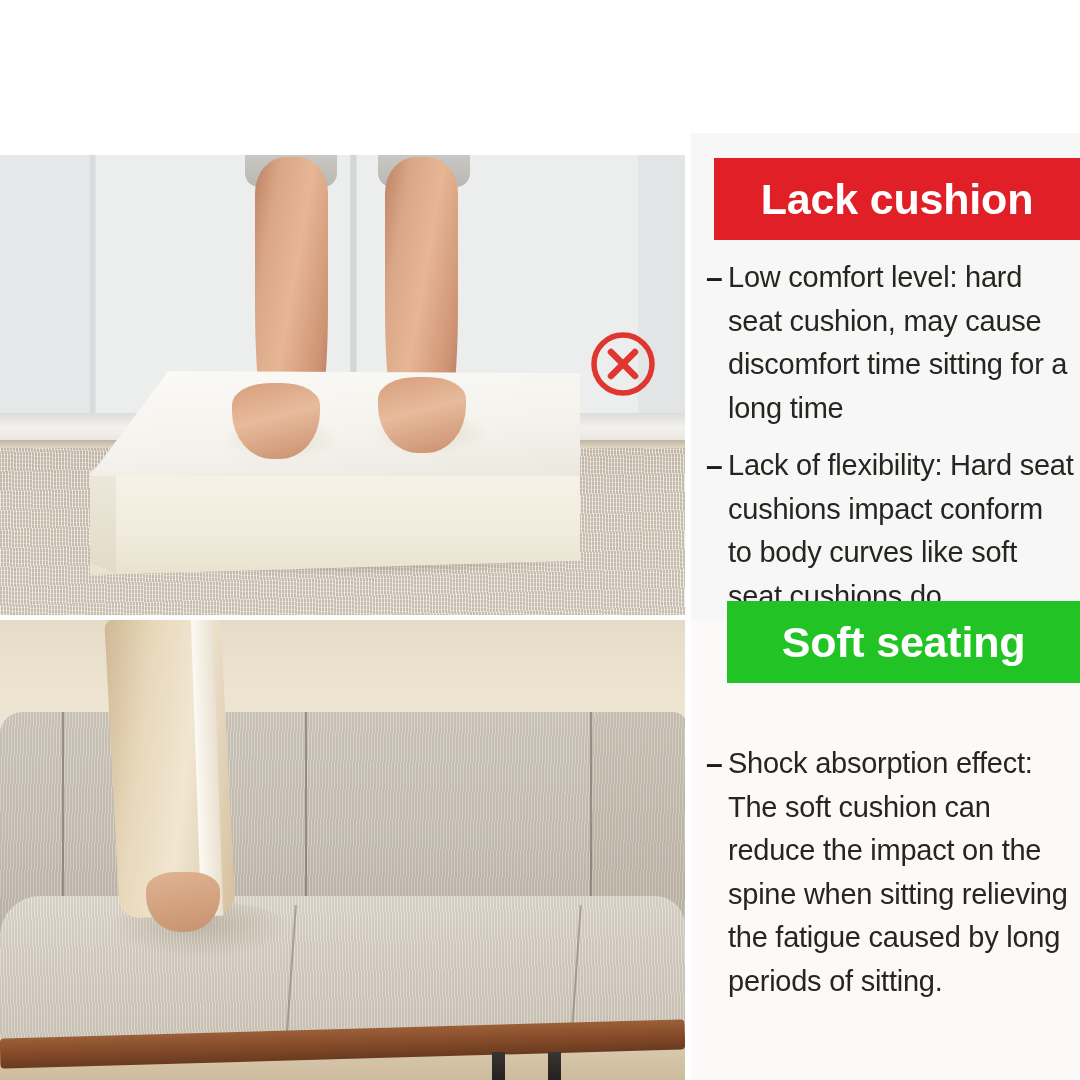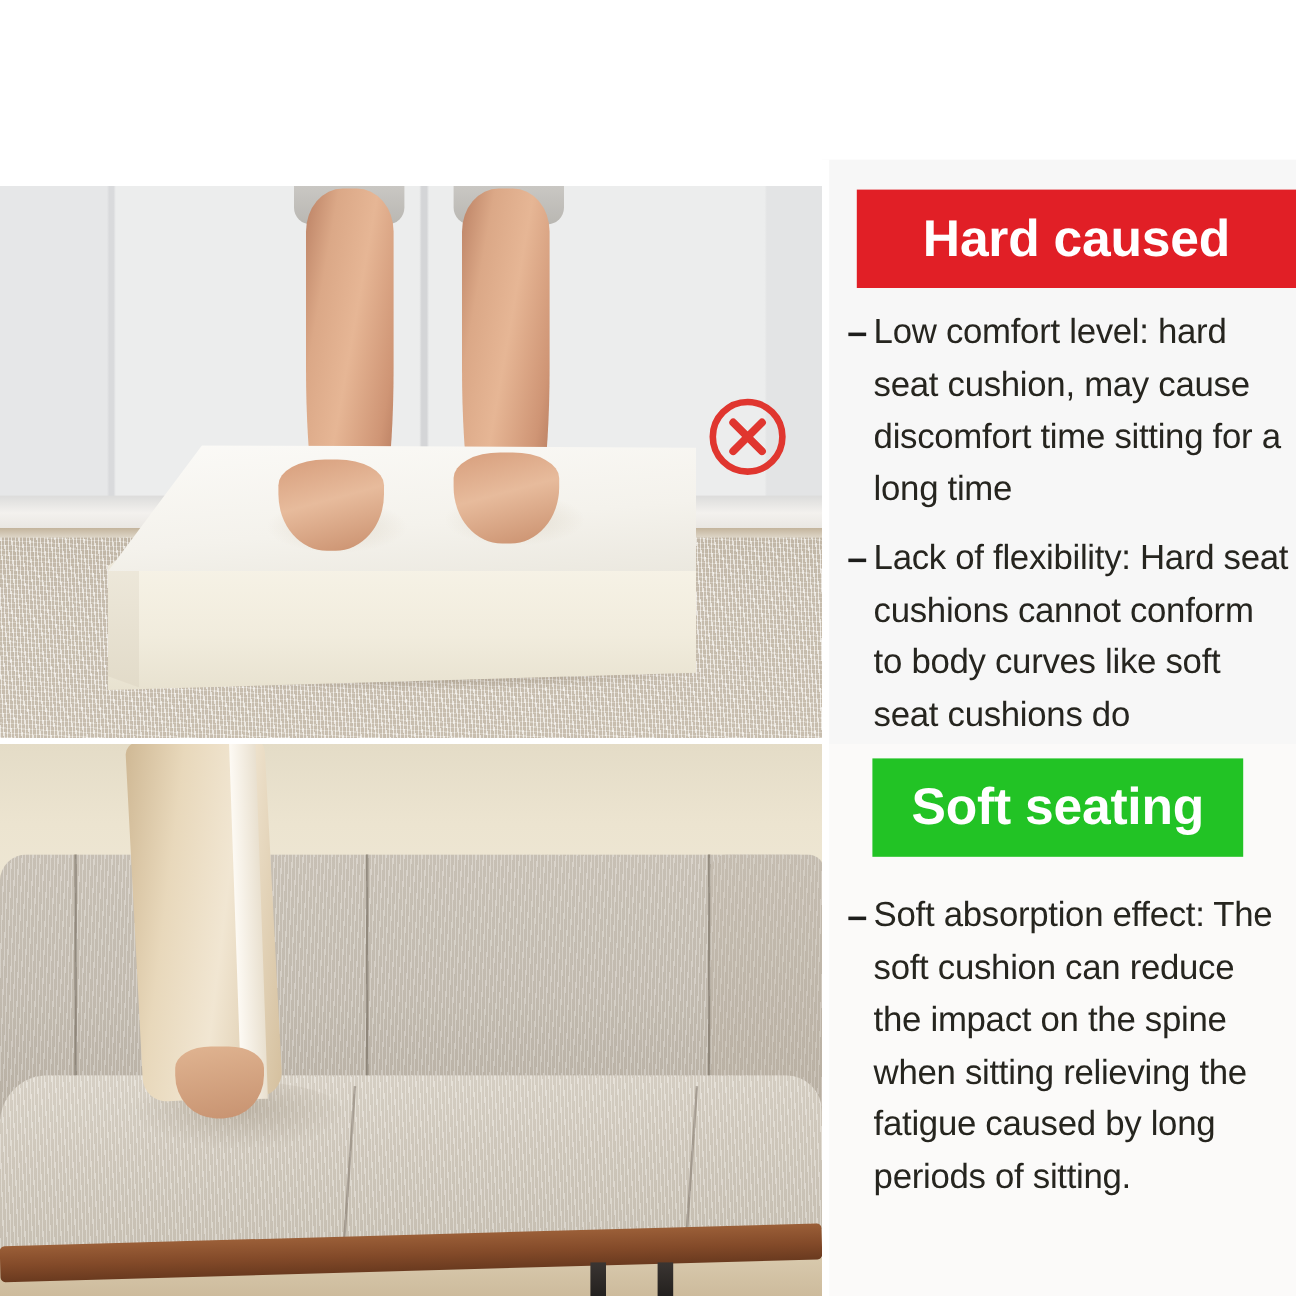--- a/index.html
+++ b/index.html
@@ -235,21 +235,21 @@
     color: #ffffff;
     font-size: 43px;
     font-weight: bold;
     letter-spacing: -0.2px;
   }
   .label-hard {
     left: 714px; top: 158px; width: 366px;
     background: #e11f26;
   }
   .label-soft {
-    left: 727px; top: 632px; width: 309px;
+    left: 727px; top: 601px; width: 353px;
     background: #22c325;
   }
 
   .bullets {
     position: absolute;
     left: 702px;
     width: 372px;
   }
   .bullets-hard { top: 256px; }
   .bullets-soft { top: 742px; }
@@ -343,42 +343,42 @@
 
     <div class="sofa-frame"></div>
     <div class="sofa-leg sofa-leg-a"></div>
     <div class="sofa-leg sofa-leg-b"></div>
 
   </div>
 
   <div class="text-panel text-panel-hard"></div>
 
   <div class="label-banner label-hard">
-    <span>Hard caused</span>
+    <span>Lack cushion</span>
   </div>
 
   <div class="bullets bullets-hard">
     <div class="bullet-row">
       <span class="bullet-dash">–</span>
       <span class="bullet-text">Low comfort level: hard seat cushion, may cause discomfort time sitting for a long time</span>
     </div>
     <div class="bullet-row">
       <span class="bullet-dash">–</span>
-      <span class="bullet-text">Lack of flexibility: Hard seat cushions cannot conform to body curves like soft seat cushions do</span>
+      <span class="bullet-text">Lack of flexibility: Hard seat cushions impact conform to body curves like soft seat cushions do</span>
     </div>
   </div>
 
   <div class="text-panel text-panel-soft"></div>
 
   <div class="label-banner label-soft">
     <span>Soft seating</span>
   </div>
 
   <div class="bullets bullets-soft">
     <div class="bullet-row">
       <span class="bullet-dash">–</span>
-      <span class="bullet-text">Soft absorption effect: The soft cushion can reduce the impact on the spine when sitting relieving the fatigue caused by long periods of sitting.</span>
+      <span class="bullet-text">Shock absorption effect: The soft cushion can reduce the impact on the spine when sitting relieving the fatigue caused by long periods of sitting.</span>
     </div>
   </div>
 
   <div class="gutter"></div>
 
 </div>
 
 </body></html>

